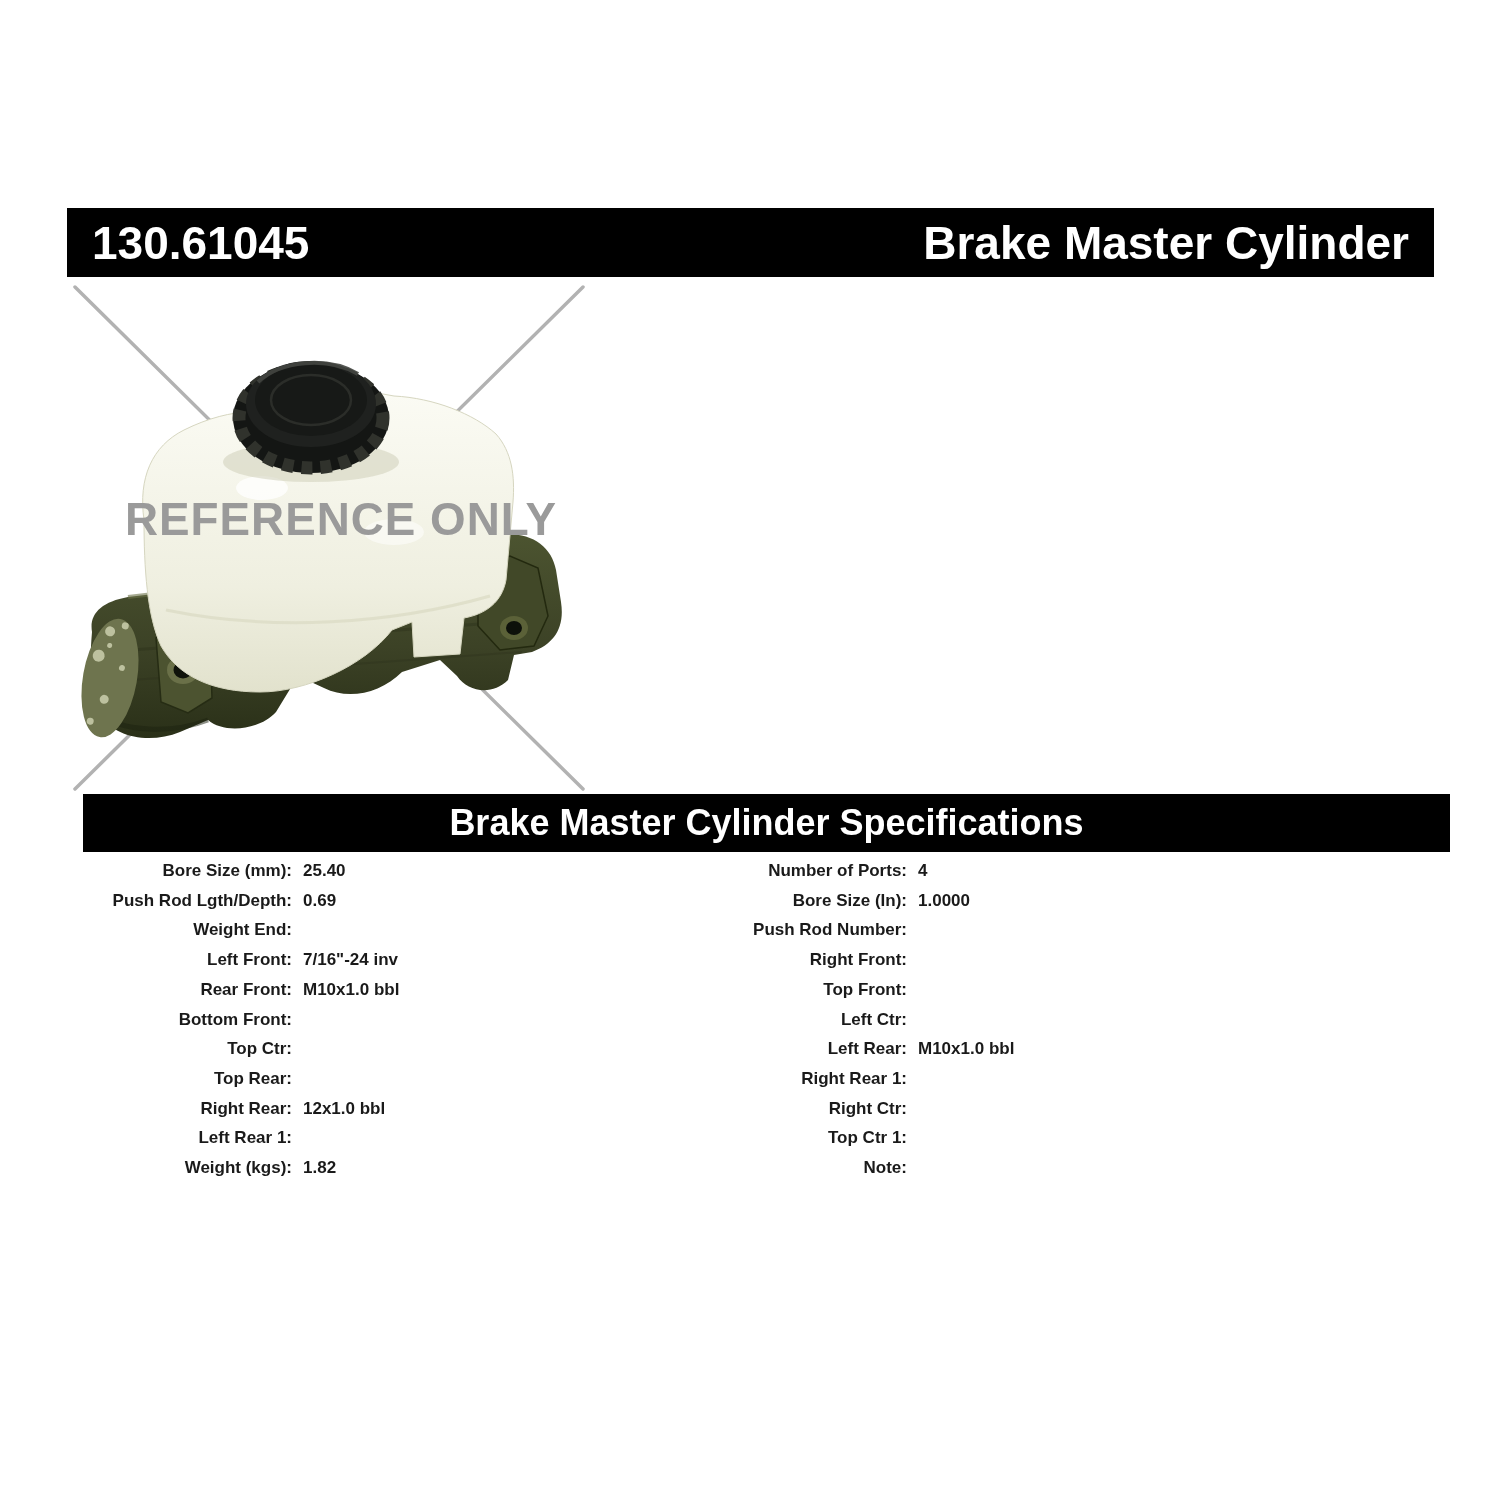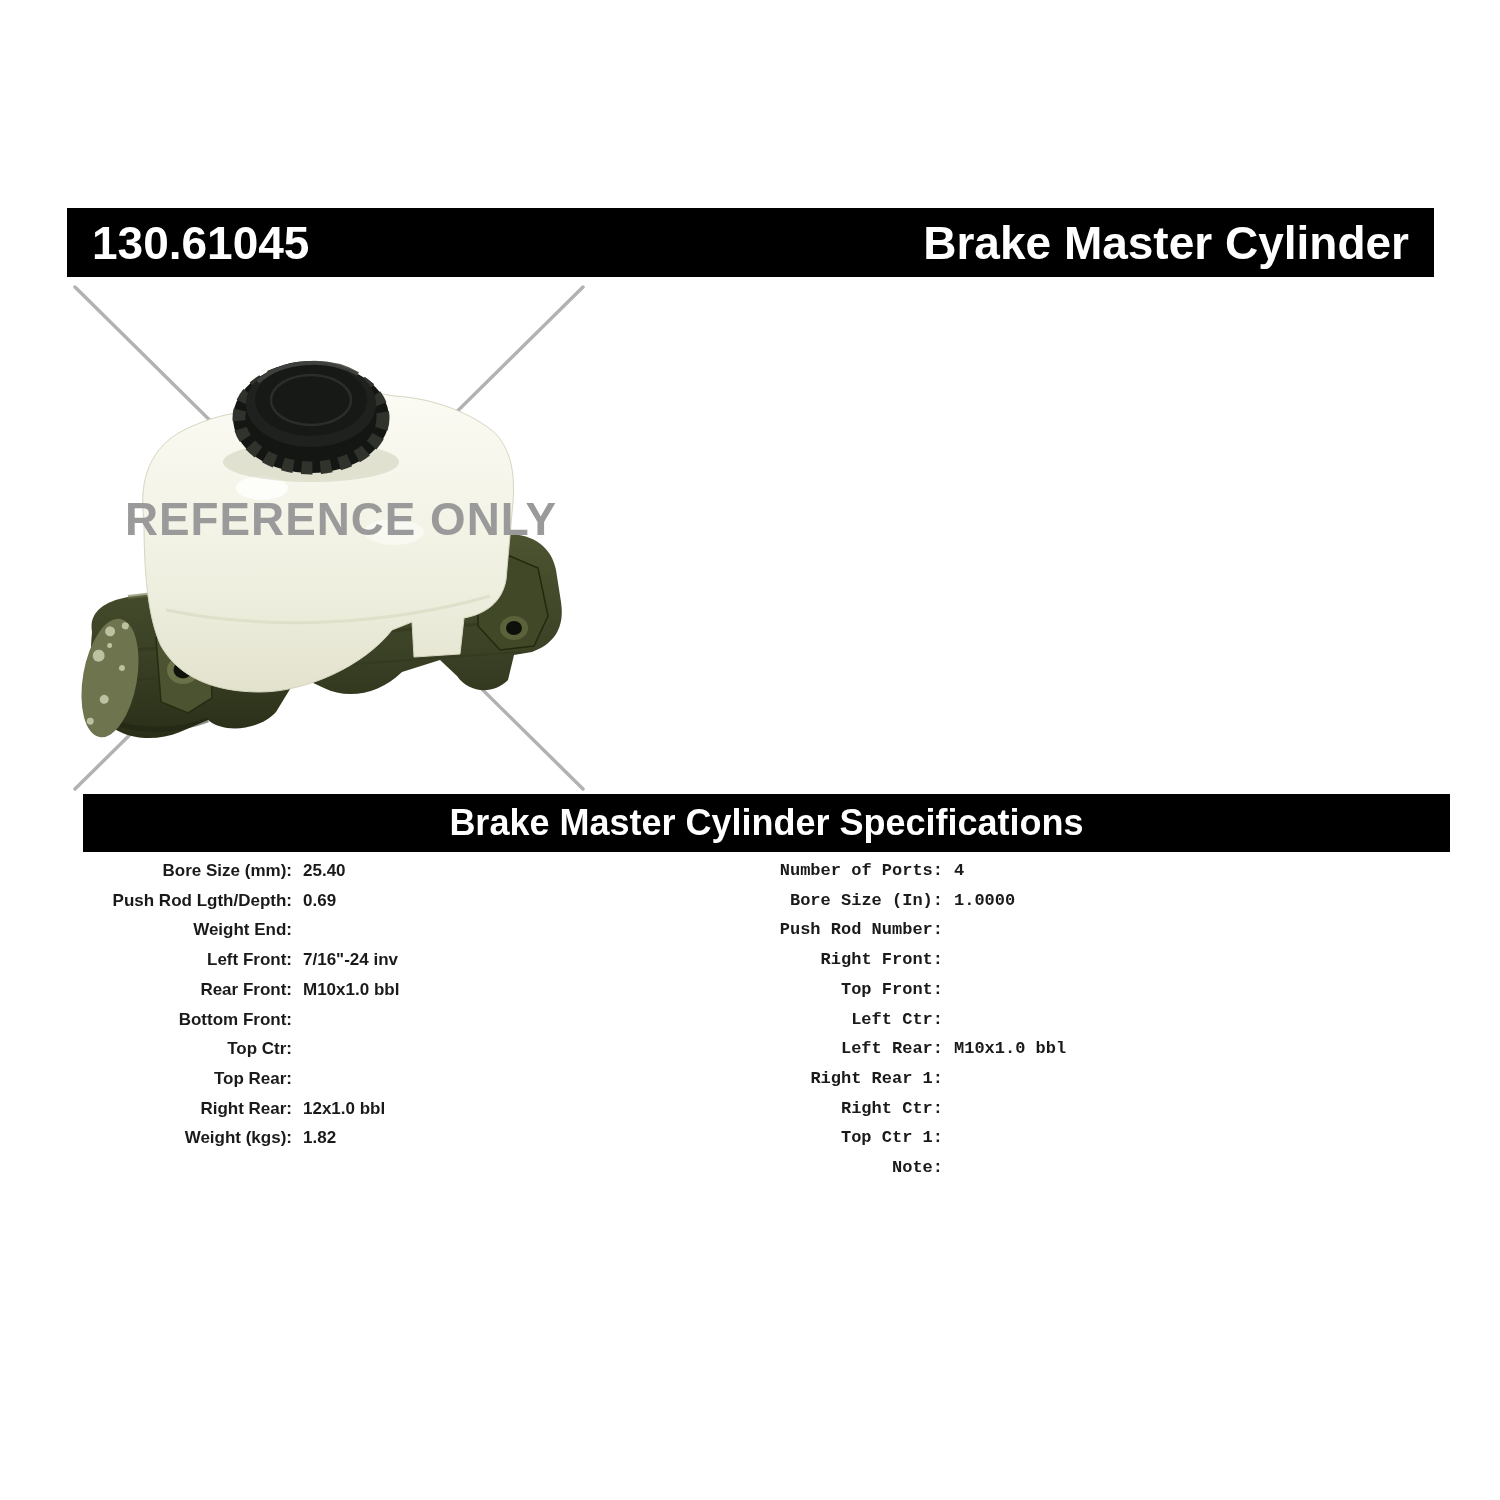--- a/index.html
+++ b/index.html
@@ -33,21 +33,21 @@
   .photo-area {
     position:absolute; left:62px; top:280px; width:640px; height:520px;
   }
   .spec-col {
     position:absolute; top:856px;
     font-size:17px; font-weight:bold;
     color:var(--spec-text,#1a1a1a);
     line-height:29.7px;
   }
   .spec-col-left  { left:65px;  }
-  .spec-col-right { left:716px;font-family:Liberation Mono, monospace; }
+  .spec-col-right { left:680px; }
   .spec-row { display:flex; white-space:pre; }
   .spec-label { display:inline-block; width:227px; text-align:right; }
   .spec-value { display:inline-block; padding-left:11px; }
 </style>
 </head>
 <body>
 
 <div class="page" style="--page-bg: #ffffff; --bar-bg: #000000; --bar-text: #ffffff; --spec-text: #1a1a1a; --watermark-color: #9a9a9a; --line-color: #b2b2b2; --cap-color: #141614;">
 
   <div class="bar top-bar">
@@ -158,20 +158,21 @@
   <div class="spec-col spec-col-left">
       <div class="spec-row"><span class="spec-label">Bore Size (mm):</span><span class="spec-value">25.40</span></div>
       <div class="spec-row"><span class="spec-label">Push Rod Lgth/Depth:</span><span class="spec-value">0.69</span></div>
       <div class="spec-row"><span class="spec-label">Weight End:</span><span class="spec-value"></span></div>
       <div class="spec-row"><span class="spec-label">Left Front:</span><span class="spec-value">7/16"-24 inv</span></div>
       <div class="spec-row"><span class="spec-label">Rear Front:</span><span class="spec-value">M10x1.0 bbl</span></div>
       <div class="spec-row"><span class="spec-label">Bottom Front:</span><span class="spec-value"></span></div>
       <div class="spec-row"><span class="spec-label">Top Ctr:</span><span class="spec-value"></span></div>
       <div class="spec-row"><span class="spec-label">Top Rear:</span><span class="spec-value"></span></div>
       <div class="spec-row"><span class="spec-label">Right Rear:</span><span class="spec-value">12x1.0 bbl</span></div>
+      <div class="spec-row"><span class="spec-label">Left Rear 1:</span><span class="spec-value"></span></div>
       <div class="spec-row"><span class="spec-label">Weight (kgs):</span><span class="spec-value">1.82</span></div>
     </div>
   <div class="spec-col spec-col-right">
       <div class="spec-row"><span class="spec-label">Number of Ports:</span><span class="spec-value">4</span></div>
       <div class="spec-row"><span class="spec-label">Bore Size (In):</span><span class="spec-value">1.0000</span></div>
       <div class="spec-row"><span class="spec-label">Push Rod Number:</span><span class="spec-value"></span></div>
       <div class="spec-row"><span class="spec-label">Right Front:</span><span class="spec-value"></span></div>
       <div class="spec-row"><span class="spec-label">Top Front:</span><span class="spec-value"></span></div>
       <div class="spec-row"><span class="spec-label">Left Ctr:</span><span class="spec-value"></span></div>
       <div class="spec-row"><span class="spec-label">Left Rear:</span><span class="spec-value">M10x1.0 bbl</span></div>

